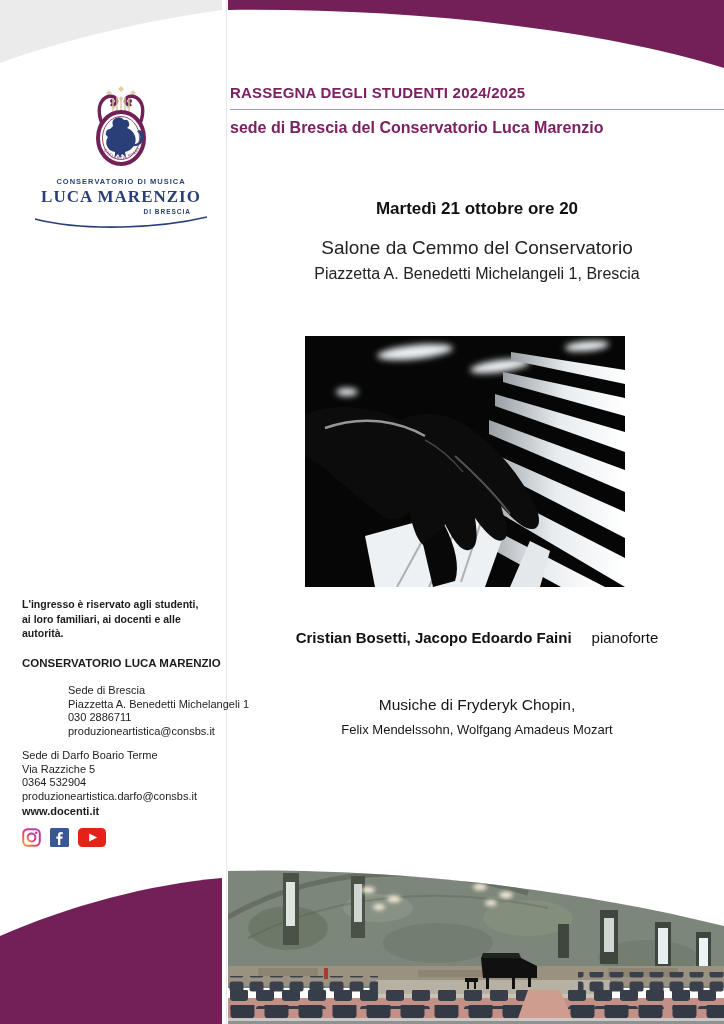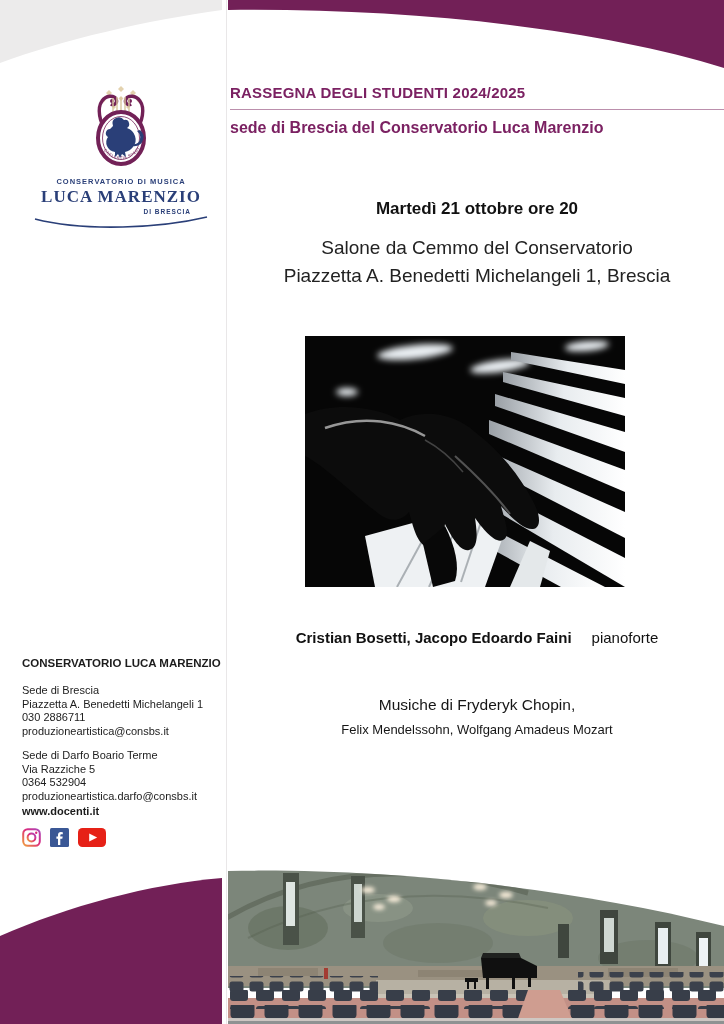--- a/index.html
+++ b/index.html
@@ -15,42 +15,42 @@
   .hdr{left:230px;top:84px;width:494px;}
   .hdr-title{font-size:15px;font-weight:bold;color:#7b2162;letter-spacing:.2px;}
   .hdr-rule{margin-top:8px;height:1px;background:#bb8fac;}
   .hdr-sub{margin-top:9px;font-size:16px;font-weight:bold;color:#7b2162;}
 
   
   .main-col{left:230px;top:0;width:494px;height:744px;}
   .c{position:absolute;width:100%;text-align:center;}
   .date-line{top:199px;font-size:17px;font-weight:bold;color:#111;}
   .venue{top:237px;font-size:19px;color:#222;}
-  .address{top:265px;font-size:19px;color:#222;}
+  .address{top:265px;font-size:16px;color:#222;}
   .performers{top:629px;font-size:15px;color:#111;}
   .performers .names{font-weight:bold;}
   .performers .instr{font-weight:normal;margin-left:20px;}
   .program1{top:696px;font-size:15.5px;color:#161616;}
   .program2{top:722px;font-size:13px;color:#161616;}
 
   
   .piano-photo{left:305px;top:336px;}
   .hall-photo{left:228px;top:868px;}
 
   
   .logo-block{left:21px;top:86px;width:200px;text-align:center;color:#2a3f78;}
   .logo-small{font-size:7.5px;font-weight:bold;letter-spacing:1px;margin-top:3px;}
   .logo-name{font-family:"Liberation Serif",serif;font-size:17px;font-weight:600;letter-spacing:1px;margin-top:1px;}
   .logo-city{font-size:6.5px;font-weight:bold;letter-spacing:1px;text-align:right;padding-right:30px;margin-top:1px;}
 
   
   .sb{left:22px;width:212px;font-size:11px;line-height:13.5px;color:#1c1c1c;}
   .sb-notice{top:597px;font-weight:bold;font-size:10.5px;line-height:14.5px;white-space:pre-line;}
   .sb-org{top:657px;font-weight:bold;font-size:11.5px;white-space:nowrap;}
-  .sb-brescia{top:684px;white-space:nowrap;}
+  .sb-brescia{top:684px;white-space:nowrap;margin-left:46px;}
   .sb-darfo{top:749px;white-space:nowrap;}
   .sb-web{top:805px;font-weight:bold;}
   .sb a{color:#1c1c1c;text-decoration:none;}
   .social-row{top:828px;left:22px;display:flex;gap:9px;align-items:center;}
 </style>
 </head>
 <body>
 
 <div class="page">
 
@@ -174,20 +174,23 @@
 
     <path fill="#0c0c0c" d="M0,78 C30,66 70,70 95,84 C120,72 150,78 170,96 C195,115 215,140 228,165 C236,180 236,192 228,193 C218,194 205,180 196,170 C200,185 206,200 198,204 C190,208 178,193 170,182 C172,196 174,212 164,214 C155,216 146,200 140,188 C138,202 134,214 124,212 C112,209 108,190 104,176 C96,186 84,186 74,178 C50,160 20,130 0,120 Z"></path>
     <path d="M140,190 C150,210 155,230 150,245 L128,251 L118,208 Z" fill="#080808"></path>
     <g fill="none" opacity="0.75">
       <path d="M20,92 C60,78 95,86 120,100" stroke="#c6c6c6" stroke-width="2.5"></path>
       <path d="M150,120 C170,138 190,158 205,178" stroke="#6a6a6a" stroke-width="2"></path>
       <path d="M120,104 C135,112 148,124 158,136" stroke="#555" stroke-width="1.5"></path>
     </g>
   </svg>
 
+  <div class="abs content sb sb-notice">L'ingresso è riservato agli studenti,
+ai loro familiari, ai docenti e alle
+autorità.</div>
   <div class="abs content sb sb-org">CONSERVATORIO LUCA MARENZIO</div>
 
   <div class="abs content sb sb-brescia">
     <div>Sede di Brescia</div>
     <div>Piazzetta A. Benedetti Michelangeli 1</div>
     <div>030 2886711</div>
     <div><a href="#">produzioneartistica@consbs.it</a></div>
   </div>
 
   <div class="abs content sb sb-darfo">

